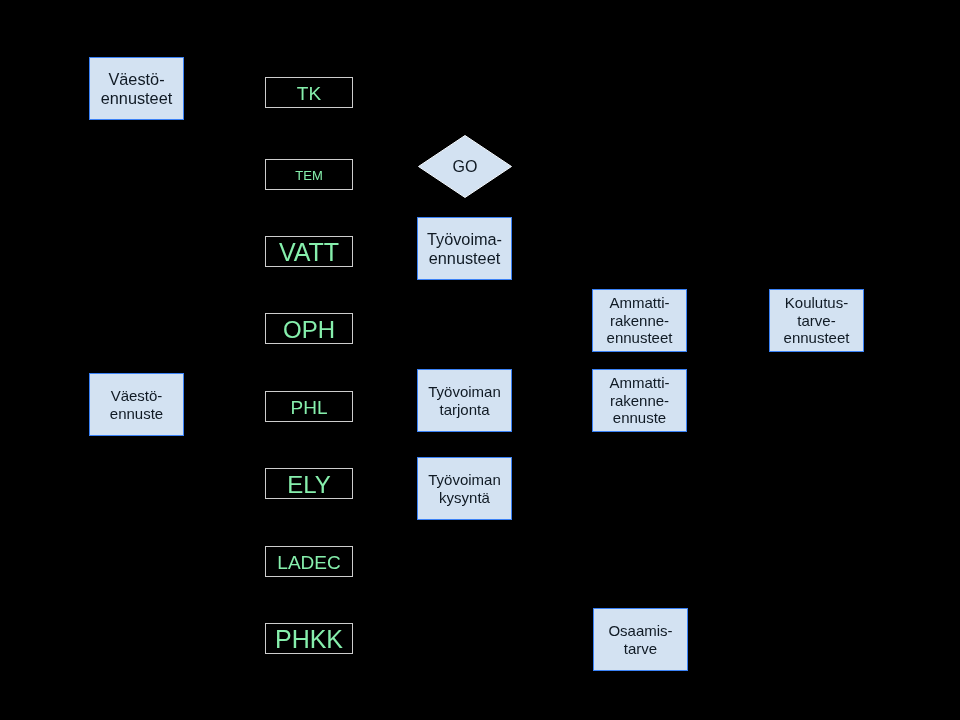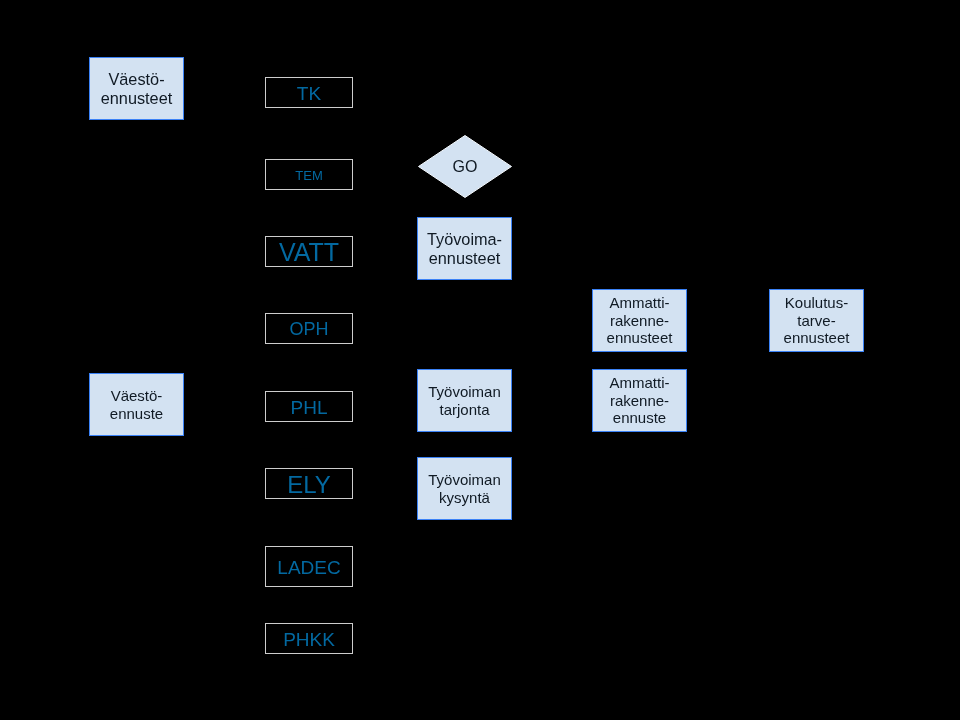--- a/index.html
+++ b/index.html
@@ -34,21 +34,21 @@
     background: #d3e2f2;
     border: 1px solid #3b82f6;
     color: #101a24;
   }
   .node-outline > .label {
     top: 1px;
   }
   .node-outline {
     background: transparent;
     border: 1px solid #cdcdcd;
-    color: #0369a1;
+    color: #86efac;
   }
   .node-diamond {
     background: transparent;
     border: none;
     color: #101a24;
   }
   .diamond-shape {
     position: absolute;
     left: 0;
     top: 0;
@@ -80,33 +80,33 @@
   <div class="node node-outline" style="left:265px;top:77px;width:88px;height:31px">
     <span class="label" style="font-size:19px;line-height:21px">TK</span>
   </div>
   <div class="node node-outline" style="left:265px;top:159px;width:88px;height:31px">
     <span class="label" style="font-size:13px;line-height:21px">TEM</span>
   </div>
   <div class="node node-outline" style="left:265px;top:236px;width:88px;height:31px">
     <span class="label" style="font-size:25px;line-height:21px">VATT</span>
   </div>
   <div class="node node-outline" style="left:265px;top:313px;width:88px;height:31px">
-    <span class="label" style="font-size:18px;line-height:21px">OPH</span>
+    <span class="label" style="font-size:24px;line-height:21px">OPH</span>
   </div>
   <div class="node node-outline" style="left:265px;top:391px;width:88px;height:31px">
     <span class="label" style="font-size:19px;line-height:21px">PHL</span>
   </div>
   <div class="node node-outline" style="left:265px;top:468px;width:88px;height:31px">
     <span class="label" style="font-size:24px;line-height:21px">ELY</span>
   </div>
-  <div class="node node-outline" style="left:265px;top:546px;width:88px;height:41px">
+  <div class="node node-outline" style="left:265px;top:546px;width:88px;height:31px">
     <span class="label" style="font-size:19px;line-height:21px">LADEC</span>
   </div>
   <div class="node node-outline" style="left:265px;top:623px;width:88px;height:31px">
-    <span class="label" style="font-size:19px;line-height:21px">PHKK</span>
+    <span class="label" style="font-size:25px;line-height:21px">PHKK</span>
   </div>
   <div class="node node-diamond" style="left:418px;top:135px;width:94px;height:63px">
     <svg class="diamond-shape" viewBox="0 0 94 63">
         <polygon points="47.0,0.5 93.5,31.5 47.0,62.5 0.5,31.5" fill="#d3e2f2" stroke="#f2f6fb" stroke-width="1"></polygon>
       </svg>
     <span class="label" style="font-size:16px;line-height:19px">GO</span>
   </div>
   <div class="node node-blue" style="left:417px;top:217px;width:95px;height:63px">
     <span class="label" style="font-size:16.3px;line-height:19px">Työvoima-
 ennusteet</span>
@@ -122,18 +122,22 @@
   <div class="node node-blue" style="left:592px;top:289px;width:95px;height:63px">
     <span class="label" style="font-size:15px;line-height:17.6px">Ammatti-
 rakenne-
 ennusteet</span>
   </div>
   <div class="node node-blue" style="left:592px;top:369px;width:95px;height:63px">
     <span class="label" style="font-size:15px;line-height:17.6px">Ammatti-
 rakenne-
 ennuste</span>
   </div>
+  <div class="node node-blue" style="left:593px;top:608px;width:95px;height:63px">
+    <span class="label" style="font-size:15px;line-height:18px">Osaamis-
+tarve</span>
+  </div>
   <div class="node node-blue" style="left:769px;top:289px;width:95px;height:63px">
     <span class="label" style="font-size:15px;line-height:17.6px">Koulutus-
 tarve-
 ennusteet</span>
   </div>
 </div>
 
 </body></html>

